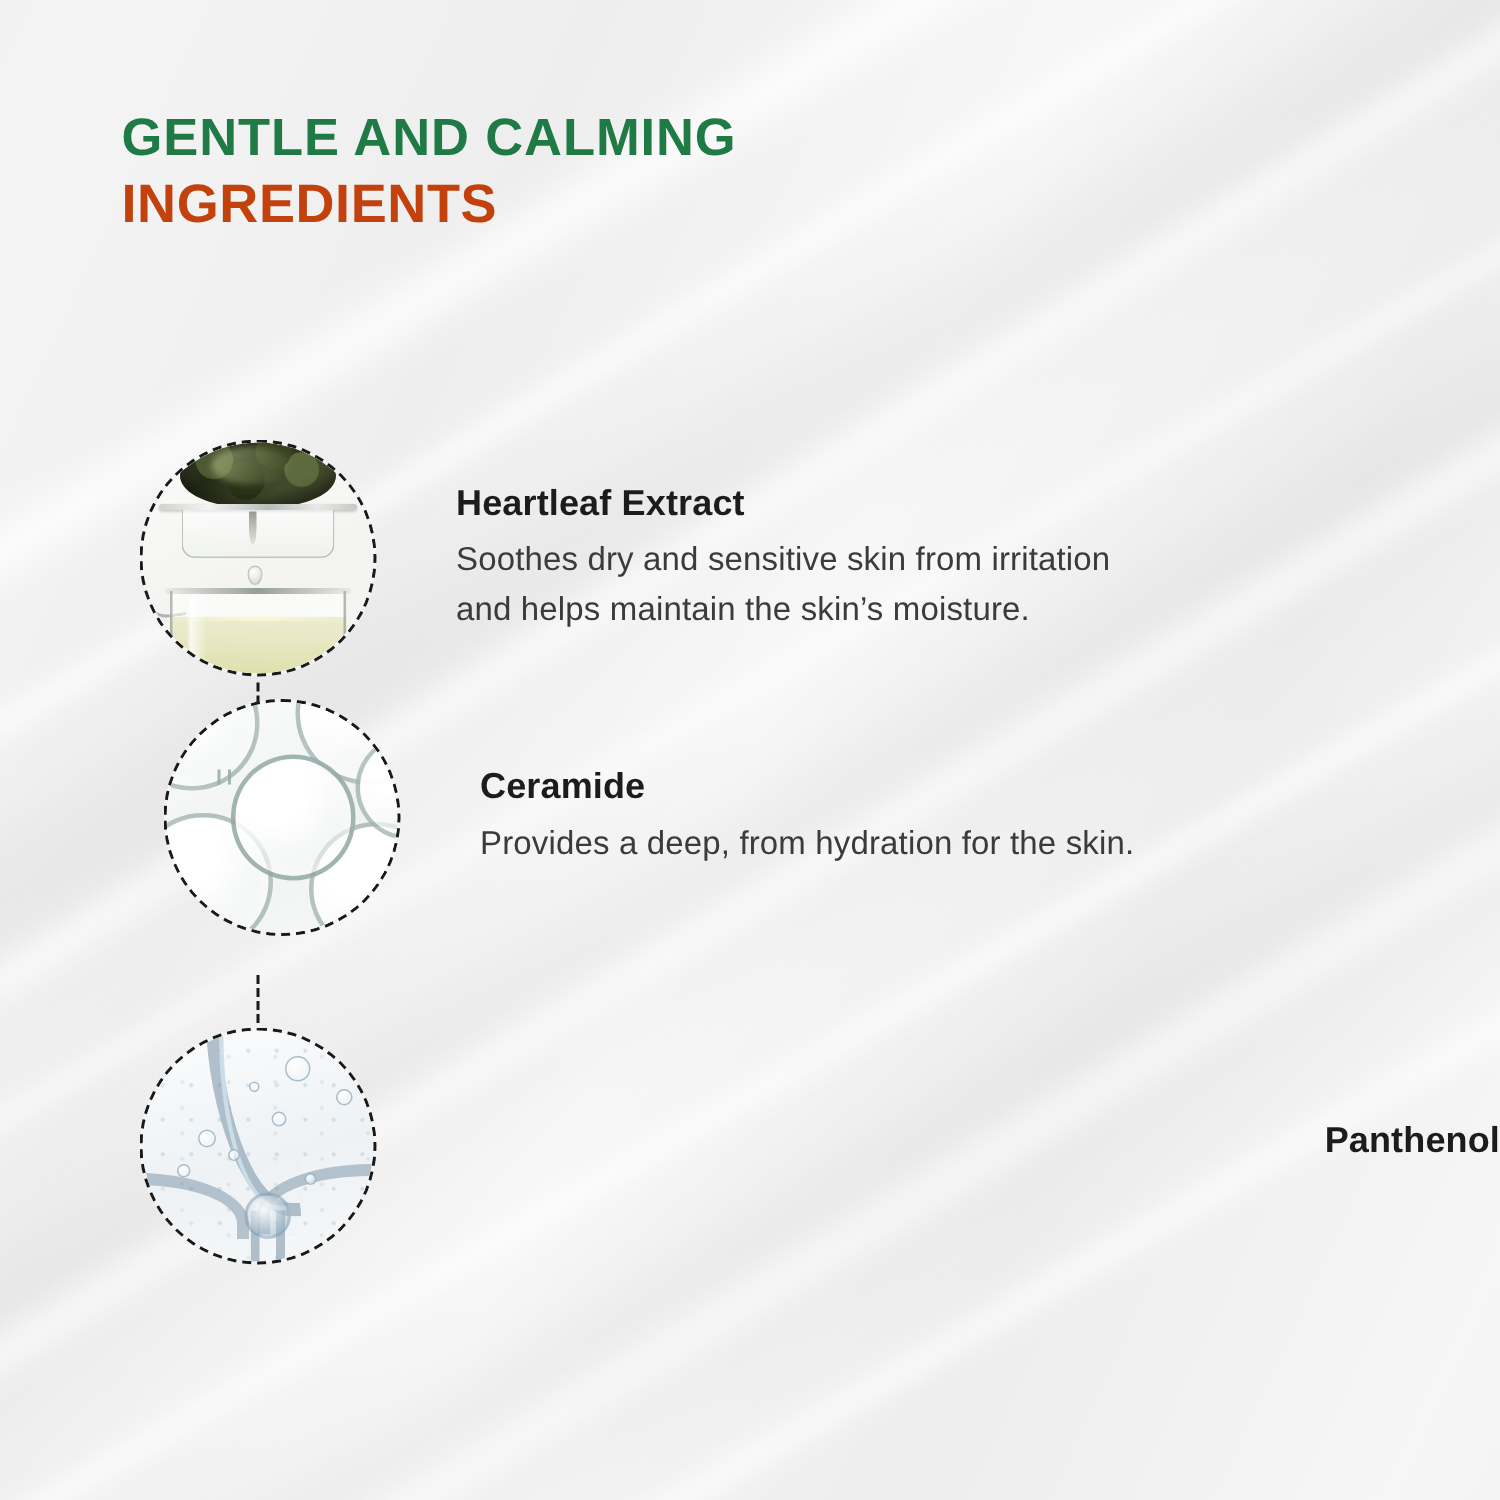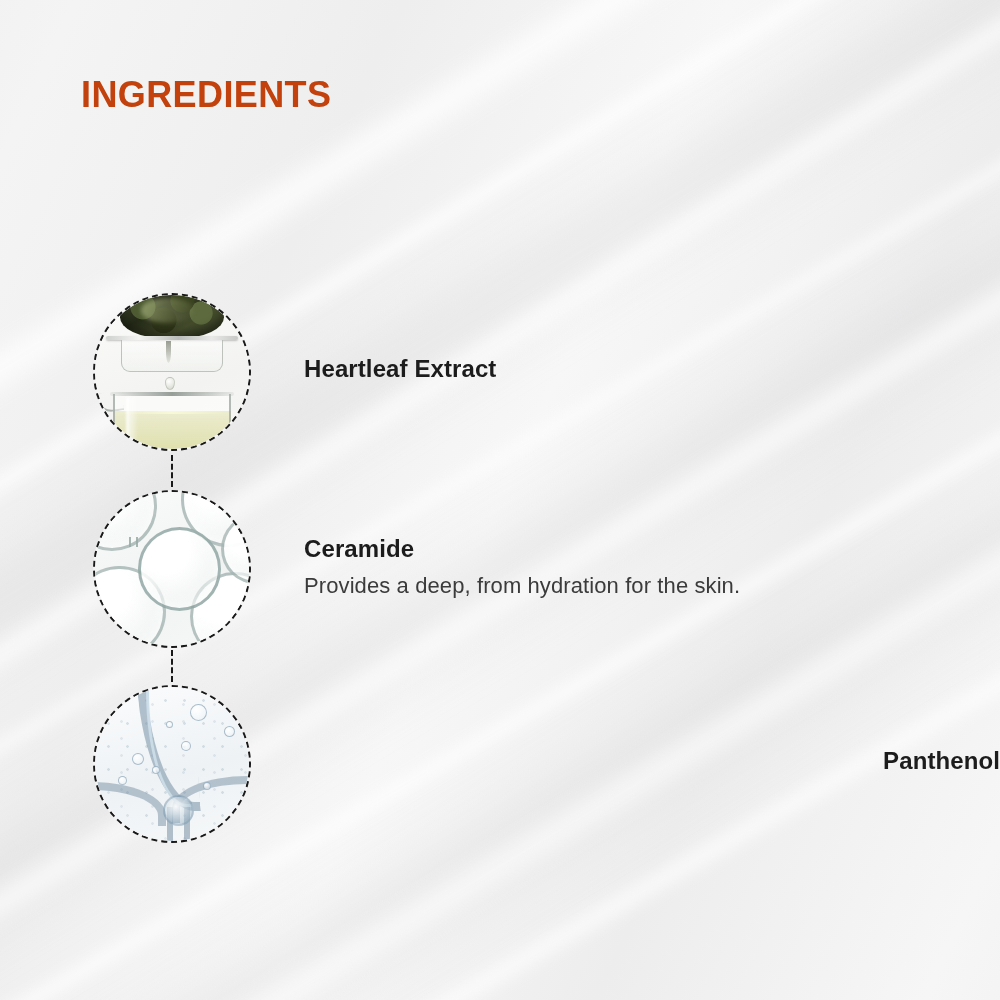--- a/index.html
+++ b/index.html
@@ -58,21 +58,21 @@
     color:#1f7a45; line-height:1.16; white-space:nowrap;
   }
   .title-line2{
     font-size:36px; font-weight:bold; letter-spacing:.4px;
     color:#c2410c; line-height:1.3; white-space:nowrap;
   }
 
   
   .row{ position:absolute; left:0; width:1000px; display:flex; align-items:center; }
   .row-1{ top:293px; }
-  .row-2{ top:490px; }
+  .row-2{ top:466px;padding-left:16px; }
   .row-3{ top:685px;justify-content:space-between; }
 
   .circle{
     position:relative;
     width:158px; height:158px; margin-left:93px;
     border-radius:50%;
     border:2px dashed #191919;
     flex:0 0 158px;
     background:#f4f4f4;
     overflow:hidden;
@@ -258,20 +258,21 @@
   <div class="streak s2"></div>
   <div class="streak s3"></div>
   <div class="streak s4"></div>
   <div class="streak s5"></div>
   <div class="streak s6"></div>
   <div class="streak s7"></div>
   <div class="streak s8"></div>
 </div>
 
 <div class="title-block">
+  <div class="title-line1">GENTLE AND CALMING</div>
   <div class="title-line2">INGREDIENTS</div>
 </div>
 
 <div class="connector conn-1"></div>
 <div class="connector conn-2"></div>
 
 <div class="row row-1">
   <div class="circle">
     <div class="art">
       <div class="a1-bg"></div>
@@ -283,20 +284,24 @@
       <div class="a1-drop"></div>
       <div class="a1-spout"></div>
       <div class="a1-beaker"></div>
       <div class="a1-beaker-rim"></div>
       <div class="a1-liquid-line"></div>
       <div class="a1-beaker-gloss"></div>
     </div>
   </div>
   <div class="txt">
     <div class="ing-name">Heartleaf Extract</div>
+    <div class="ing-desc">
+      <span>Soothes dry and sensitive skin from irritation</span>
+      <span>and helps maintain the skin’s moisture.</span>
+    </div>
   </div>
 </div>
 
 <div class="row row-2">
   <div class="circle">
     <div class="art">
       <div class="a2-bg"></div>
       <div class="bub b-tl"></div>
       <div class="bub b-tr"></div>
       <div class="bub b-bl"></div>

